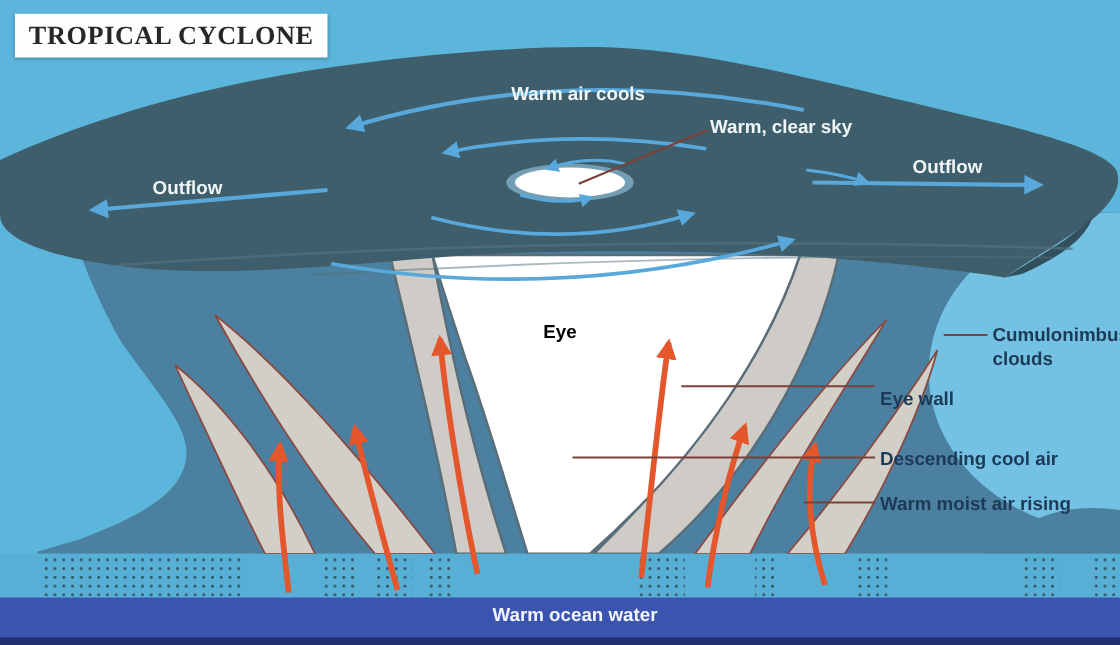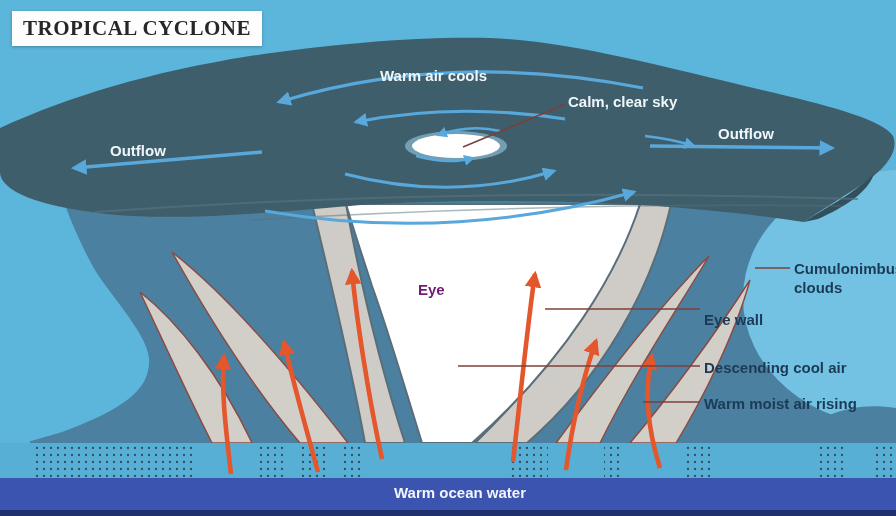--- a/index.html
+++ b/index.html
@@ -4,22 +4,22 @@
 <style>
   html,body{margin:0;padding:0;background:#222;}
   #stage{
     position:relative;width:896px;height:516px;overflow:hidden;
     background:#5CB5DB;font-family:"Liberation Sans",sans-serif;
   }
   #diagram-svg{position:absolute;left:0;top:0;}
   .lbl{position:absolute;font-weight:bold;font-size:15px;line-height:19px;white-space:nowrap;}
   .lbl-white{color:#EFF6F9;}
   .lbl-dark{color:#1C3A55;}
-  .lbl-eye{color:#701a75;margin-top:24px;}
-  .center{text-align:left;}
+  .lbl-eye{color:#000000;}
+  .center{text-align:center;}
   #title-box{
     position:absolute;left:12px;top:11px;width:250px;height:35px;
     background:#FDFDFD;box-shadow:0 1px 3px rgba(0,0,0,.25);
     display:flex;align-items:center;justify-content:center;
   }
   #title-box .t{
     font-family:"Liberation Serif",serif;font-weight:bold;font-size:21px;
     letter-spacing:.5px;color:#272727;
   }
   #banner-label{
@@ -126,21 +126,21 @@
       <line x1="458" y1="366" x2="700" y2="366"></line>
       <line x1="643" y1="402" x2="700" y2="402"></line>
     </g>
   </svg>
 
   <div id="title-box">
     <span class="t">TROPICAL CYCLONE</span>
   </div>
 
   <div class="lbl lbl-white center" style="left:380px;top:66px;width:165px;">Warm air cools</div>
-  <div class="lbl lbl-white" style="left:568px;top:92px;">Calm, clear sky</div>
+  <div class="lbl lbl-white" style="left:568px;top:92px;">Warm, clear sky</div>
   <div class="lbl lbl-white center" style="left:110px;top:141px;width:80px;">Outflow</div>
   <div class="lbl lbl-white center" style="left:718px;top:124px;width:80px;">Outflow</div>
   <div class="lbl lbl-eye center" style="left:418px;top:256px;width:60px;">Eye</div>
 
   <div class="lbl lbl-dark" style="left:794px;top:259px;">Cumulonimbus</div>
   <div class="lbl lbl-dark" style="left:794px;top:278px;">clouds</div>
   <div class="lbl lbl-dark" style="left:704px;top:310px;">Eye wall</div>
   <div class="lbl lbl-dark" style="left:704px;top:394px;">Warm moist air rising</div>
   <div class="lbl lbl-dark" style="left:704px;top:358px;">Descending cool air</div>
 

